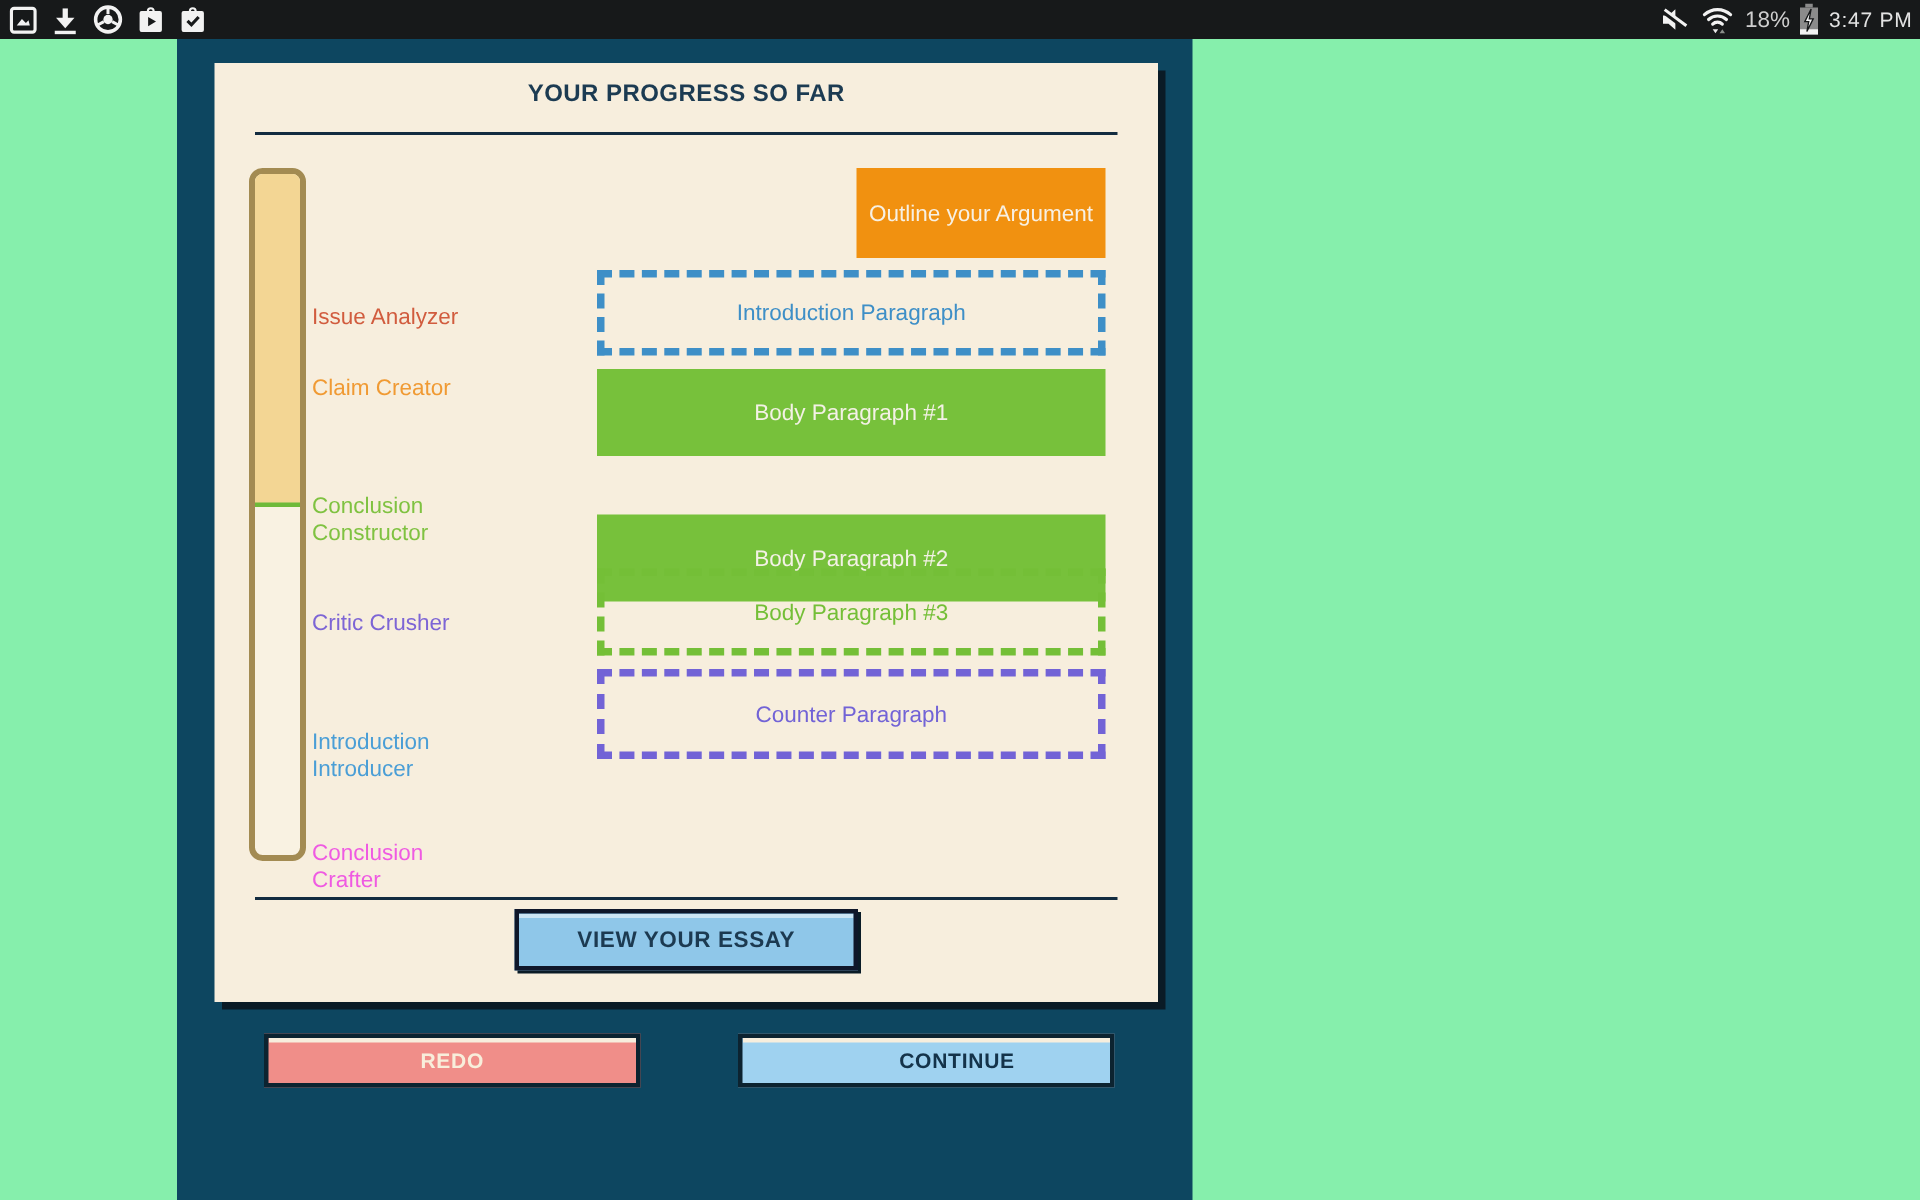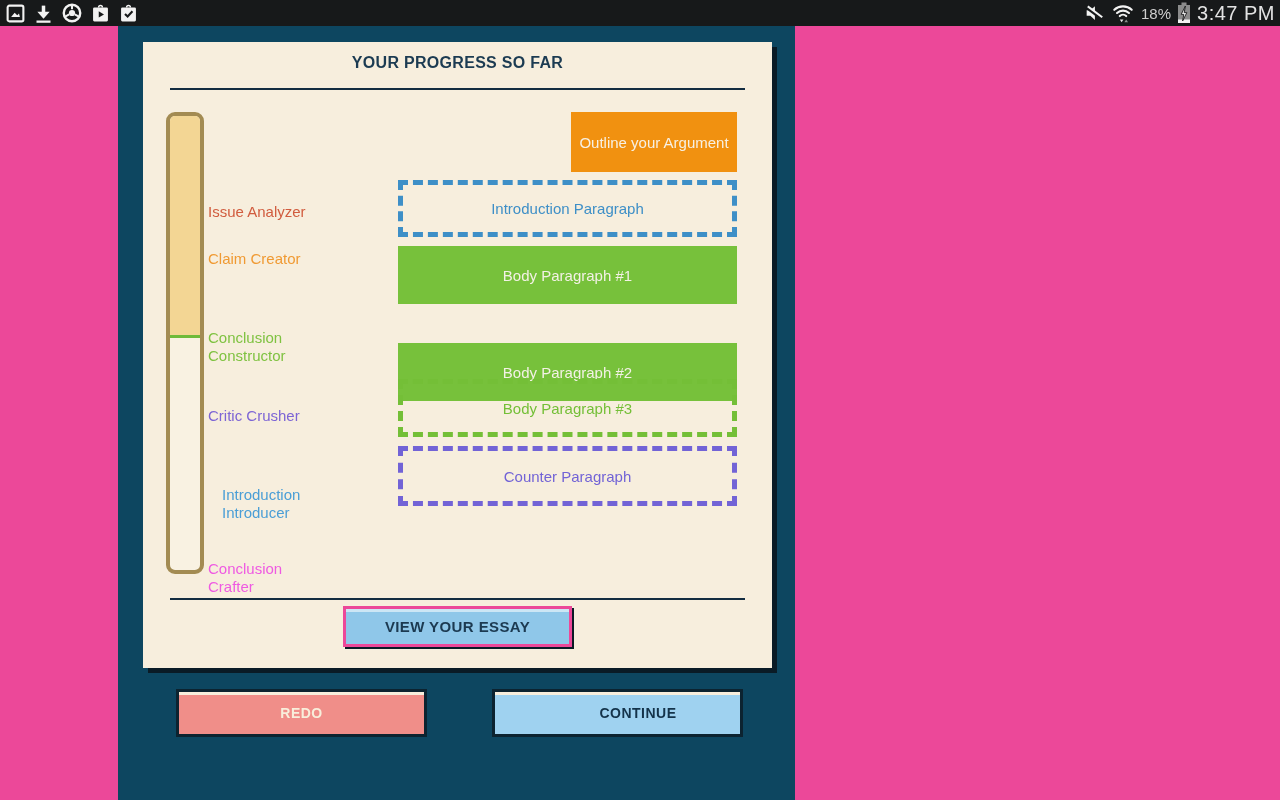--- a/index.html
+++ b/index.html
@@ -8,21 +8,21 @@
   .screen { position:relative; width:1280px; height:800px; }
 
   
   .statusbar { position:absolute; top:0; left:0; width:1280px; height:26px;
     background:#17191a; display:flex; align-items:center; justify-content:space-between;
     padding:0 5px; z-index:10; }
   .sb-left { display:flex; align-items:center; gap:7px; height:100%; }
   .sb-right { display:flex; align-items:center; gap:6px; height:100%; }
   .sb-left svg, .sb-right svg { display:block; }
   .sb-percent { color:#cfcfcf; font-size:15px; }
-  .sb-time { color:#e3e3e3; font-size:20px; letter-spacing:0.5px; }
+  .sb-time { color:#e3e3e3; font-size:14px; letter-spacing:0.5px; }
 
   
   .app-area { position:absolute; left:118px; top:26px; width:677px; height:774px; }
 
   
   .panel { position:absolute; left:25px; top:16px; width:629px; height:626px;
     box-shadow:5px 5px 0 #0a1b26;padding-left:32px; }
   .panel-title { position:absolute; top:12px; left:0; width:100%; text-align:center;
     font-size:16px; font-weight:bold; color:#1c3b52; letter-spacing:0.3px; }
   .rule { position:absolute; left:27px; width:575px; height:2px; background:#132c40; }
@@ -48,35 +48,35 @@
   .s1 { top:70px; left:428px; width:166px; height:60px; }
   .s2 { top:138px; height:57px; }
   .s3 { top:204px; }
   .s4 { top:271px;margin-top:30px; }
   .s5 { top:337px; }
   .s6 { top:404px; height:60px; }
   .s7 { top:470px; height:60px; }
 
   
   .view-essay { position:absolute; left:200px; top:564px; width:229px; height:41px;
-    border:3px solid #ec4899; box-shadow:2px 2px 0 #0a1b26, inset 0 3px 0 rgba(255,255,255,0.55);
+    border:3px solid #0f172a; box-shadow:2px 2px 0 #0a1b26, inset 0 3px 0 rgba(255,255,255,0.55);
     display:flex; align-items:center; justify-content:center;
     font-size:15px; font-weight:bold; color:#1c3a51; letter-spacing:0.4px; cursor:pointer; }
 
   
-  .footer-btn { position:absolute; top:663px; width:251px; height:48px;
+  .footer-btn { position:absolute; top:663px; width:251px; height:36px;
     border:3px solid #0c2330; display:flex; align-items:center; justify-content:center;
     font-size:14px; font-weight:bold; letter-spacing:0.5px; cursor:pointer; }
   .redo-btn { left:58px; color:#f8eedb; }
   .continue-btn { left:374px; color:#14334a;padding-left:41px; }
 </style>
 </head>
 <body>
 
-<div class="screen" style="background: #ec4899;">
+<div class="screen" style="background: #86efac;">
 
   <div class="statusbar">
     <div class="sb-left">
       <span>
         <svg width="21" height="21" viewBox="0 0 24 24">
           <rect x="3" y="3" width="18" height="18" rx="2" fill="none" stroke="#f2f2f2" stroke-width="2.4"></rect>
           <path d="M7 16 L11 11 L14 14 L16 12 L17 16 Z" fill="#f2f2f2"></path>
         </svg>
       </span>
       <span>
@@ -145,21 +145,21 @@
       <div class="rule rule-top"></div>
 
       <div class="track">
         <div class="track-fill" style="background: rgb(243, 214, 148); border-bottom-color: rgb(111, 186, 58); height: 49%;"></div>
       </div>
 
       <div class="milestone m0" style="color: rgb(209, 92, 62);">Issue Analyzer</div>
       <div class="milestone m1" style="color: rgb(240, 154, 51);">Claim Creator</div>
       <div class="milestone m2" style="color: rgb(127, 194, 65);">Conclusion Constructor</div>
       <div class="milestone m3" style="color: rgb(125, 101, 213);">Critic Crusher</div>
-      <div class="milestone m4" style="color: rgb(74, 158, 214); margin-left: 14px;">Introduction Introducer</div>
+      <div class="milestone m4" style="color: rgb(74, 158, 214);">Introduction Introducer</div>
       <div class="milestone m5" style="color: rgb(239, 90, 226);">Conclusion Crafter</div>
 
       <div class="stage s1" style="background: rgb(241, 145, 16); color: rgb(247, 240, 227);">Outline your Argument</div>
       <div class="stage dashed s2" style="border-color: rgb(62, 143, 199); color: rgb(62, 143, 199);">Introduction Paragraph</div>
       <div class="stage s3" style="background: rgb(119, 193, 59); color: rgb(243, 241, 229);">Body Paragraph #1</div>
       <div class="stage s4" style="background: rgb(119, 193, 59); color: rgb(243, 241, 229);">Body Paragraph #2</div>
       <div class="stage dashed s5" style="border-color: rgb(116, 191, 55); color: rgb(116, 191, 55);">Body Paragraph #3</div>
       <div class="stage dashed s6" style="border-color: rgb(114, 99, 214); color: rgb(114, 99, 214);">Counter Paragraph</div>
 
       <div class="rule rule-bottom"></div>

